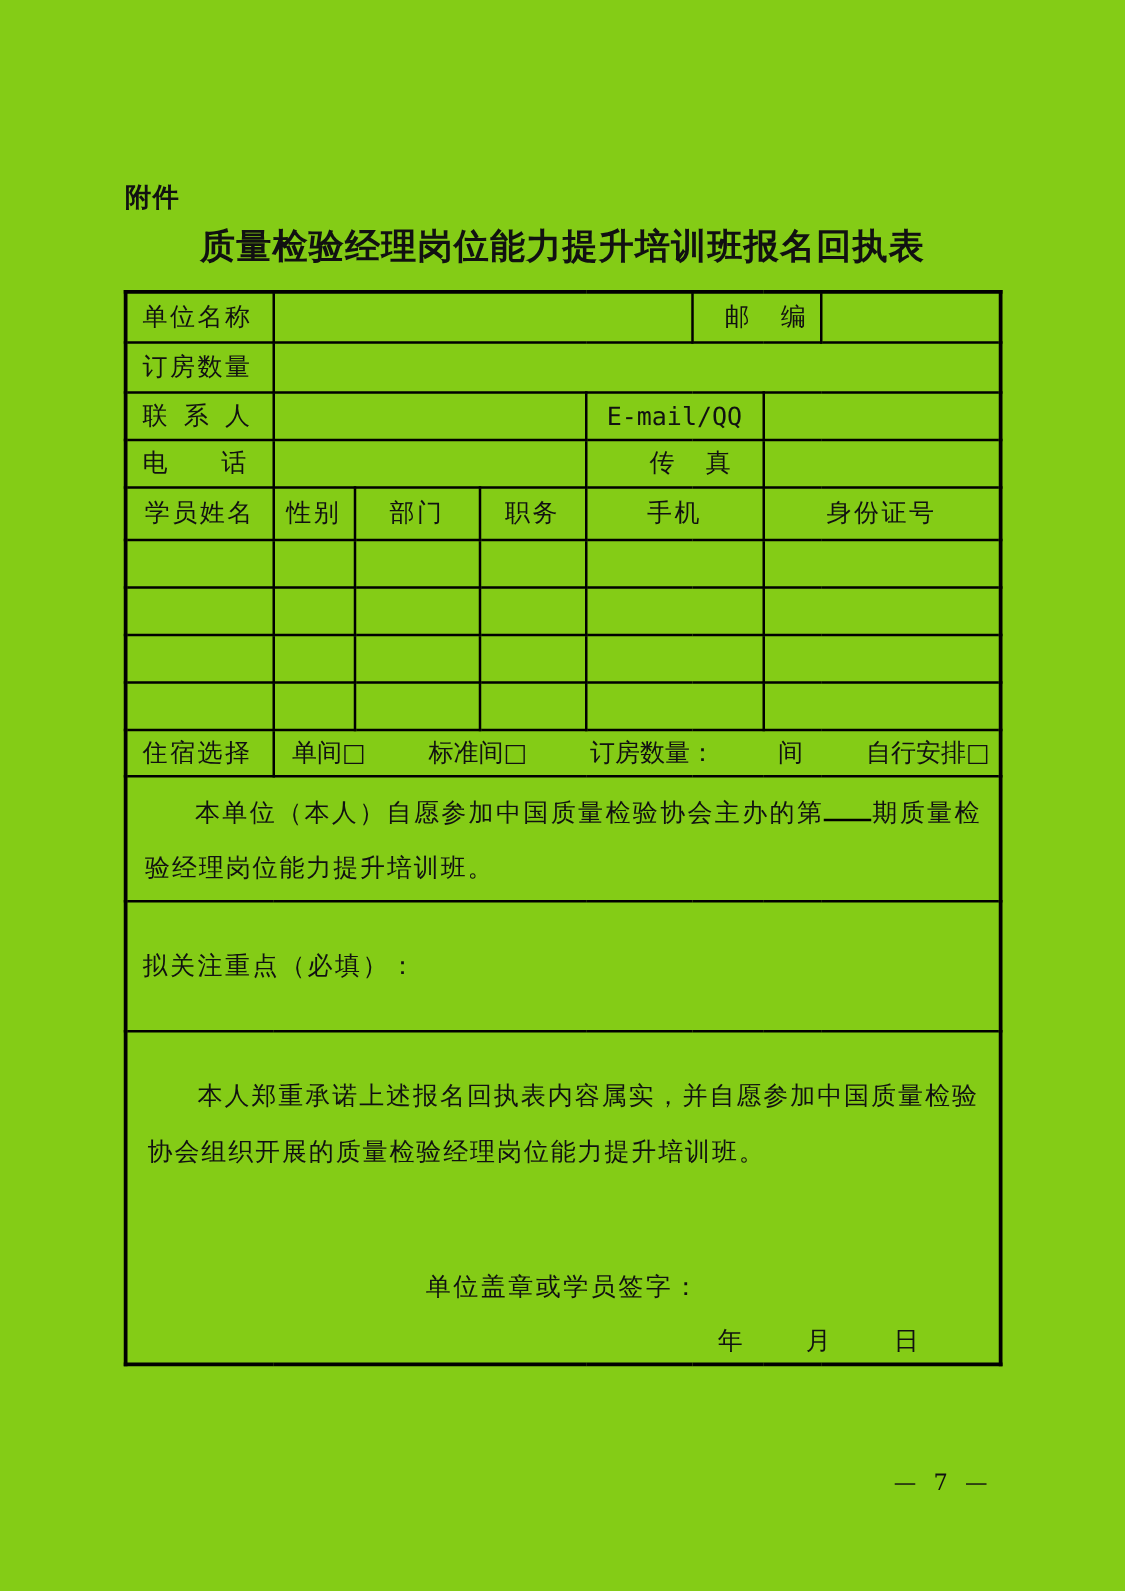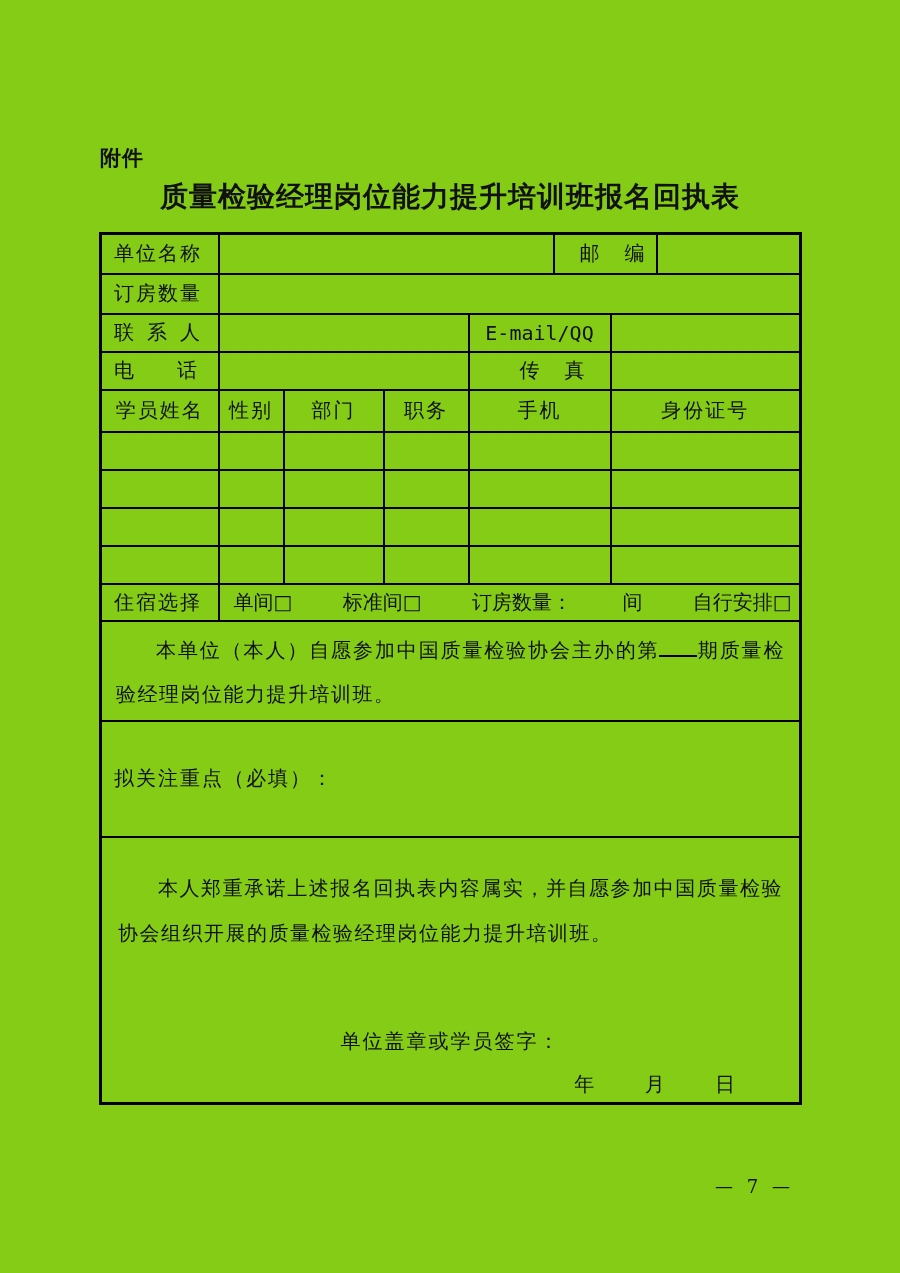--- a/index.html
+++ b/index.html
@@ -217,21 +217,21 @@
         <span class="opt">自行安排□</span>
       </td>
     </tr>
 
     <tr style="height:93px">
       <td colspan="8" class="statement-cell">
         <p class="statement-text"><span>本单位（本人）自愿参加中国质量检验协会主办的第</span><span class="blank-underline"></span><span>期质量检验经理岗位能力提升培训班。</span></p>
       </td>
     </tr>
 
-    <tr style="height:116px">
+    <tr style="height:104px">
       <td colspan="8" class="focus-cell">
         <span class="focus-label">拟关注重点（必填）：</span>
       </td>
     </tr>
 
     <tr style="height:267px">
       <td colspan="8" class="pledge-cell">
         <p class="pledge-text">本人郑重承诺上述报名回执表内容属实，并自愿参加中国质量检验协会组织开展的质量检验经理岗位能力提升培训班。</p>
         <div class="signature-line">单位盖章或学员签字：</div>
         <div class="date-line">

